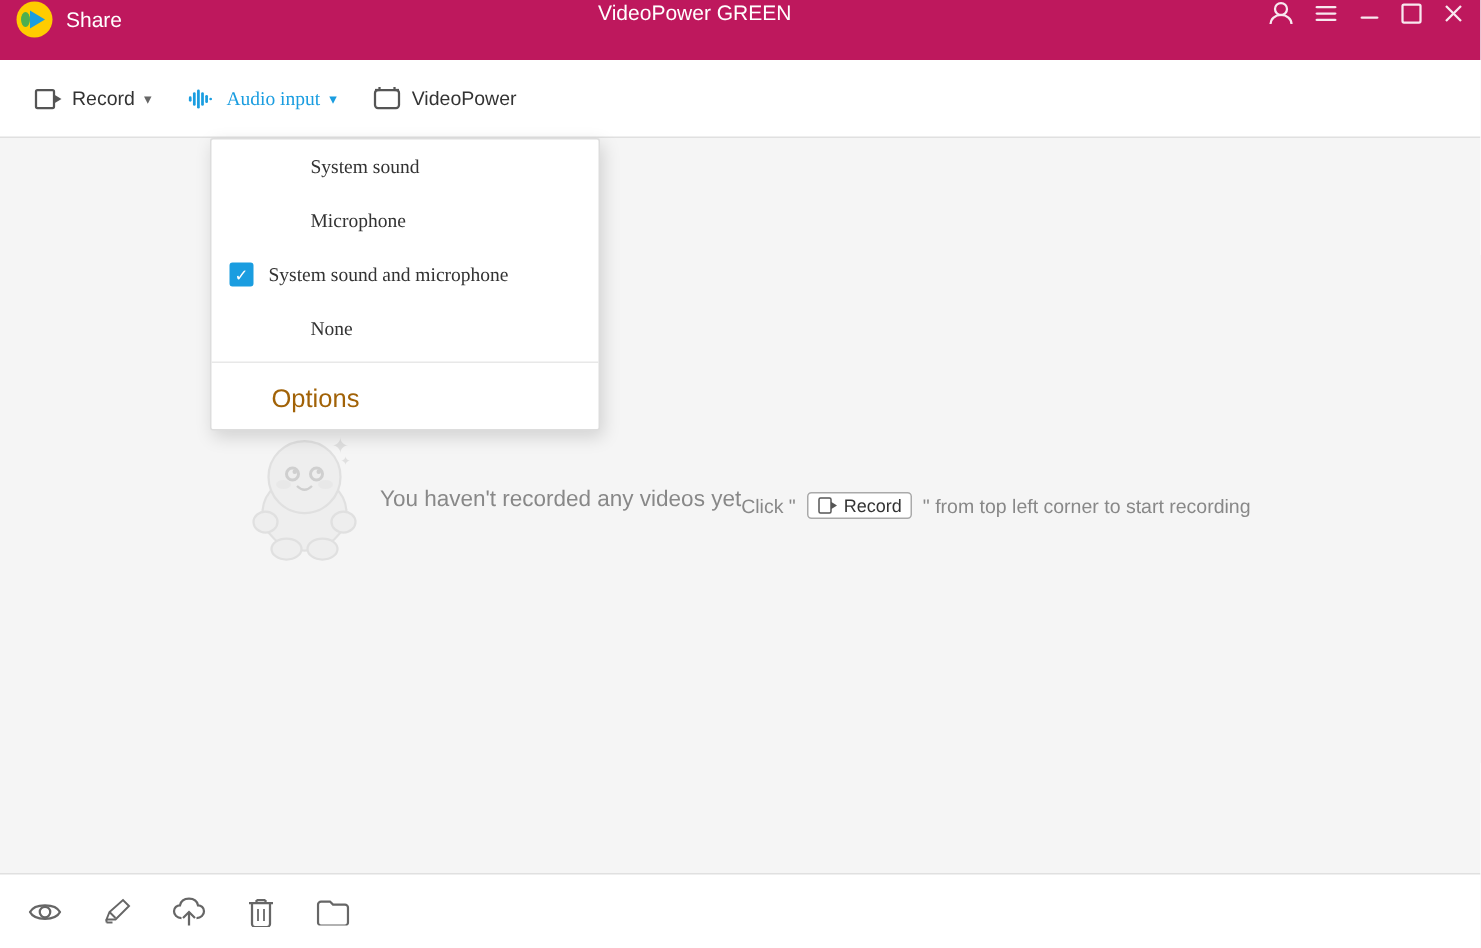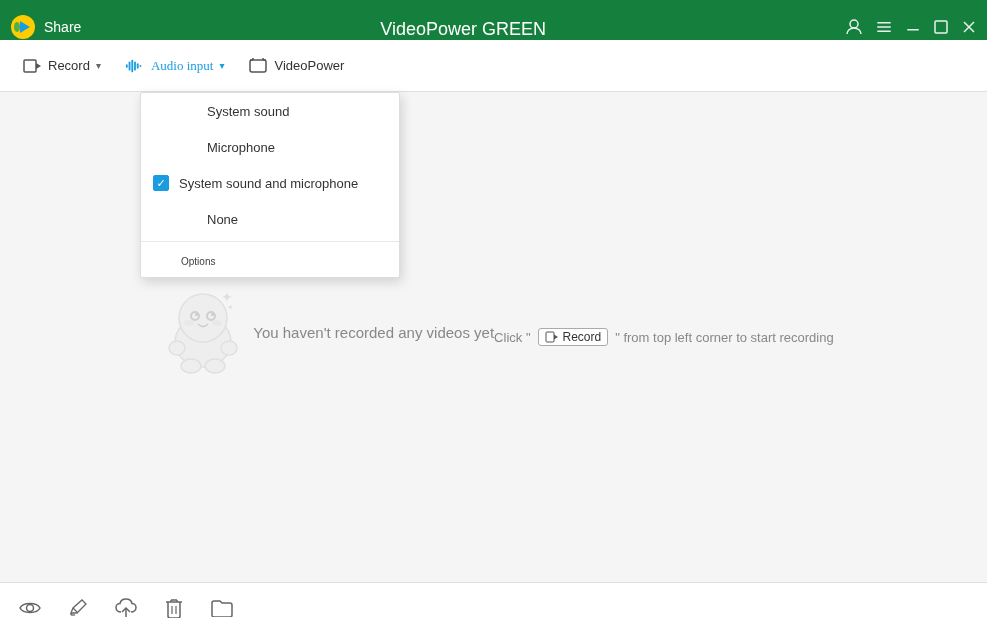--- a/index.html
+++ b/index.html
@@ -6,45 +6,45 @@
     body {
       width: 987px;
       height: 632px;
       font-family: 'Segoe UI', Arial, sans-serif;
       overflow: hidden;
       background: #fff;
     }
 
     
     .titlebar {
-      background: #15803d;
+      background: #be185d;
       height: 40px;
       display: flex;
-      align-items: flex-end;
+      align-items: flex-start;
       justify-content: space-between;
       padding: 0 10px;
       color: white;
       user-select: none;
     }
     .titlebar-left {
       display: flex;
       align-items: center;
       gap: 8px;
     }
     .titlebar-logo {
       width: 26px;
       height: 26px;
     }
     .titlebar-share {
       font-size: 14px;
       font-weight: 500;
       color: white;
     }
     .titlebar-title {
-      font-size: 18px;
+      font-size: 14px;
       color: white;
       flex: 1;
       text-align: center;
     }
     .titlebar-controls {
       display: flex;
       align-items: center;
       gap: 12px;
     }
     .titlebar-controls span {
@@ -167,20 +167,21 @@
       border-radius: 2px;
     }
     .dropdown-item {
       padding: 10px 16px 10px 40px;
       font-size: 13px;
       color: #333;
       cursor: pointer;
       position: relative;
       display: flex;
       align-items: center;
+      font-family: Liberation Serif, serif;
     }
     .dropdown-item.checked {
       padding-left: 12px;
     }
     .dropdown-item .check-box {
       width: 16px;
       height: 16px;
       background: #1a9de0;
       border: 1px solid #1a9de0;
       border-radius: 2px;
@@ -198,22 +199,22 @@
       margin-right: 10px;
       flex-shrink: 0;
     }
     .dropdown-divider {
       height: 1px;
       background: #e8e8e8;
       margin: 4px 0;
     }
     .dropdown-options {
       padding: 10px 16px 10px 40px;
-      font-size: 10px;
-      color: #404040;
+      font-size: 17px;
+      color: #a16207;
       cursor: pointer;
     }
   </style>
 </head>
 <body>
 
 <div class="titlebar">
   <div class="titlebar-left">
 
     <svg class="titlebar-logo" viewBox="0 0 26 26" xmlns="http://www.w3.org/2000/svg">

